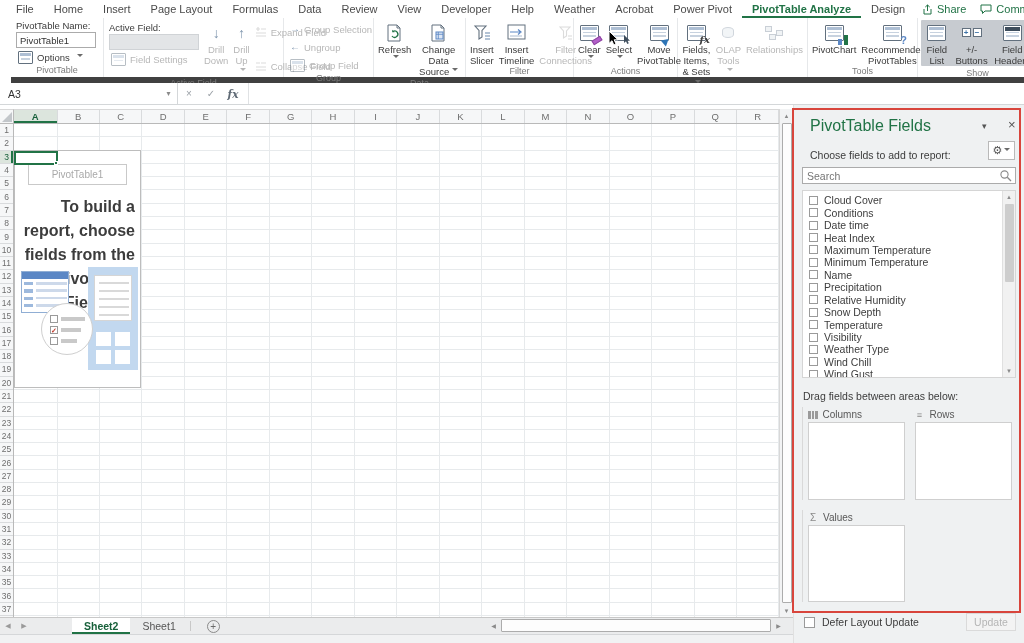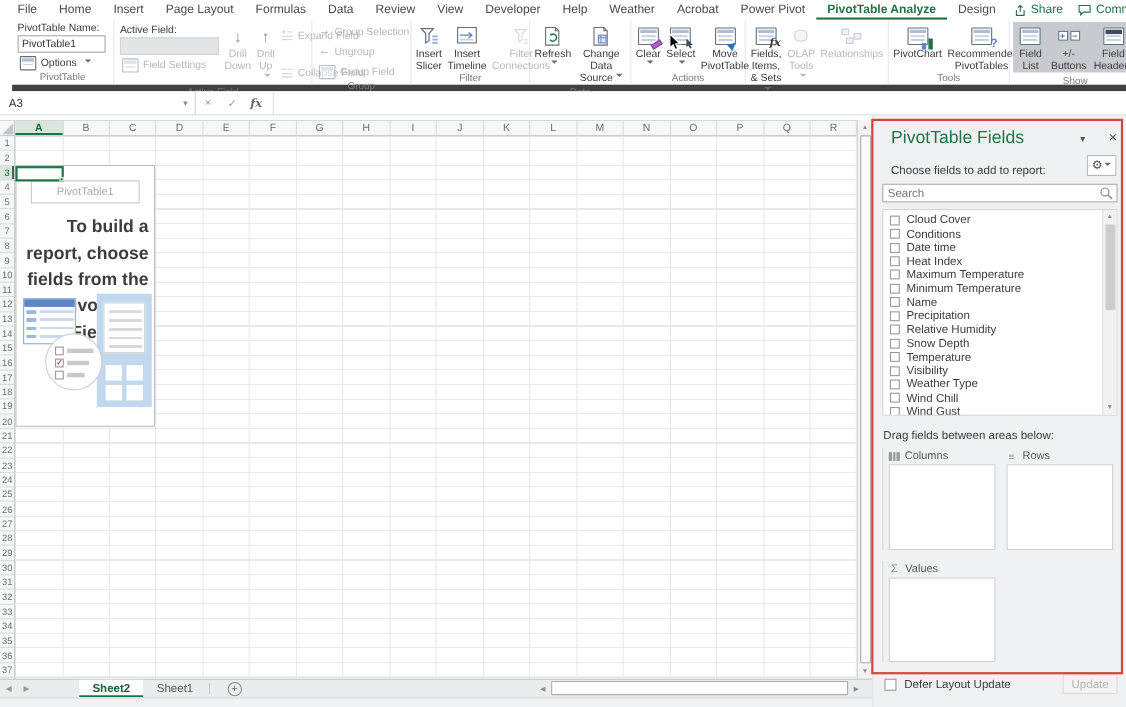--- a/index.html
+++ b/index.html
@@ -286,54 +286,20 @@
         <span>Ungroup</span>
       </span>
       <span class="sbtn dis">
         <span class="iwin sm"></span>
         <span>Group Field</span>
       </span>
     </div>
     <div class="rg-label">Group</div>
   </div>
 
-  <div class="rgroup" style="width:108px">
-    <div class="rg-body">
-      <span class="bbtn">
-        <span class="islot">
-            <svg width="18" height="18">
-              <path d="M2 2h11l-4 4.5V13l-3 2V6.5z" fill="#fff" stroke="#62707e" stroke-width="1.1"></path>
-              <path d="M12 9h5M12 12h5M12 15h5" stroke="#9ab0c8" stroke-width="1.5"></path>
-            </svg>
-          </span>
-        <span class="lbl2" style="max-width:32px">Insert Slicer</span>
-      </span>
-      <span class="bbtn">
-        <span class="islot">
-            <svg width="19" height="17">
-              <rect x="1" y="1" width="17" height="14" fill="#fff" stroke="#62707e"></rect>
-              <path d="M3 8h10M11 5.5 14 8l-3 2.5" fill="none" stroke="#5b87c5" stroke-width="1.2"></path>
-              <path d="M3 12h12" stroke="#c7d2df" stroke-width="1.5"></path>
-            </svg>
-          </span>
-        <span class="lbl2" style="max-width:40px">Insert Timeline</span>
-      </span>
-      <span class="bbtn dis">
-        <span class="islot">
-            <svg width="16" height="16">
-              <path d="M2 2h10l-3.5 4v5l-3 2V6z" fill="#fff" stroke="#b0b0b0" stroke-width="1.1"></path>
-              <path d="M10 11h4M10 14h4" stroke="#c9c9c9" stroke-width="1.5"></path>
-            </svg>
-          </span>
-        <span class="lbl2" style="max-width:56px">Filter Connections</span>
-      </span>
-    </div>
-    <div class="rg-label">Filter</div>
-  </div>
-
   <div class="rgroup" style="width:92px">
     <div class="rg-body">
       <span class="bbtn">
         <span class="islot">
             <svg width="16" height="18">
               <path d="M1 1h9l3 3v13H1z" fill="#fff" stroke="#62707e"></path>
               <path d="M10 1v3h3" fill="none" stroke="#62707e"></path>
               <path d="M5 12a3.2 3.2 0 1 0 1-4.6" fill="none" stroke="#217346" stroke-width="1.3"></path>
               <path d="M5.2 5.8v2.4h2.4z" fill="#217346"></path>
             </svg>
@@ -347,20 +313,54 @@
               <path d="M1 1h9l3 3v13H1z" fill="#fff" stroke="#62707e"></path>
               <path d="M10 1v3h3" fill="none" stroke="#62707e"></path>
               <rect x="5" y="8" width="7" height="7" fill="#dce6f4" stroke="#5b87c5"></rect>
               <path d="M5 10.3h7M7.3 8v7" stroke="#5b87c5" stroke-width=".8"></path>
             </svg>
           </span>
         <span class="lbl2" style="max-width:58px"><span>Change Data Source</span><span class="dd"></span></span>
       </span>
     </div>
     <div class="rg-label">Data</div>
+  </div>
+
+  <div class="rgroup" style="width:108px">
+    <div class="rg-body">
+      <span class="bbtn">
+        <span class="islot">
+            <svg width="18" height="18">
+              <path d="M2 2h11l-4 4.5V13l-3 2V6.5z" fill="#fff" stroke="#62707e" stroke-width="1.1"></path>
+              <path d="M12 9h5M12 12h5M12 15h5" stroke="#9ab0c8" stroke-width="1.5"></path>
+            </svg>
+          </span>
+        <span class="lbl2" style="max-width:32px">Insert Slicer</span>
+      </span>
+      <span class="bbtn">
+        <span class="islot">
+            <svg width="19" height="17">
+              <rect x="1" y="1" width="17" height="14" fill="#fff" stroke="#62707e"></rect>
+              <path d="M3 8h10M11 5.5 14 8l-3 2.5" fill="none" stroke="#5b87c5" stroke-width="1.2"></path>
+              <path d="M3 12h12" stroke="#c7d2df" stroke-width="1.5"></path>
+            </svg>
+          </span>
+        <span class="lbl2" style="max-width:40px">Insert Timeline</span>
+      </span>
+      <span class="bbtn dis">
+        <span class="islot">
+            <svg width="16" height="16">
+              <path d="M2 2h10l-3.5 4v5l-3 2V6z" fill="#fff" stroke="#b0b0b0" stroke-width="1.1"></path>
+              <path d="M10 11h4M10 14h4" stroke="#c9c9c9" stroke-width="1.5"></path>
+            </svg>
+          </span>
+        <span class="lbl2" style="max-width:56px">Filter Connections</span>
+      </span>
+    </div>
+    <div class="rg-label">Filter</div>
   </div>
 
   <div class="rgroup" style="width:104px">
     <div class="rg-body">
       <span class="bbtn">
         <span class="islot" style="position:relative">
             <span class="iwin lines"></span>
             <span class="ov eraser"></span>
           </span>
         <span class="lbl2"><span>Clear</span></span>

